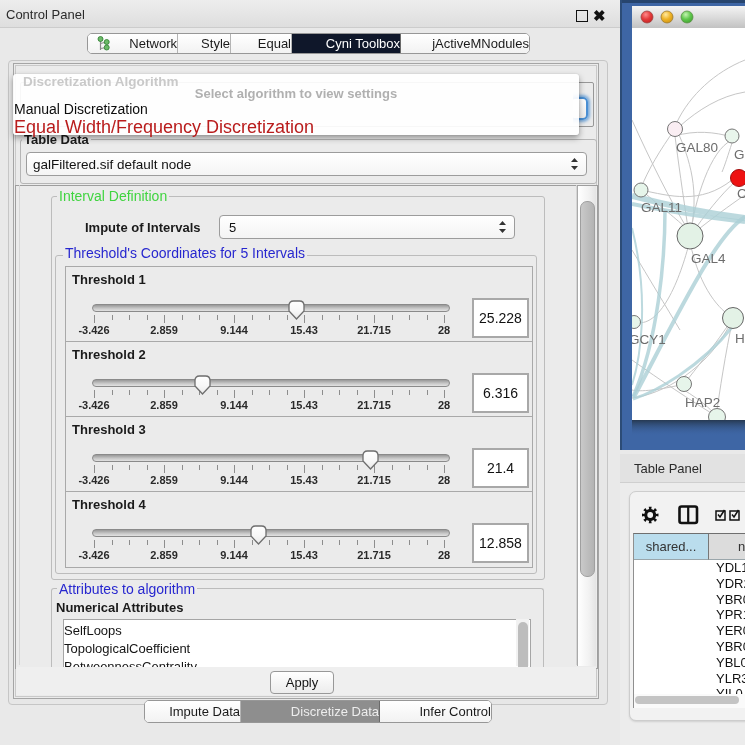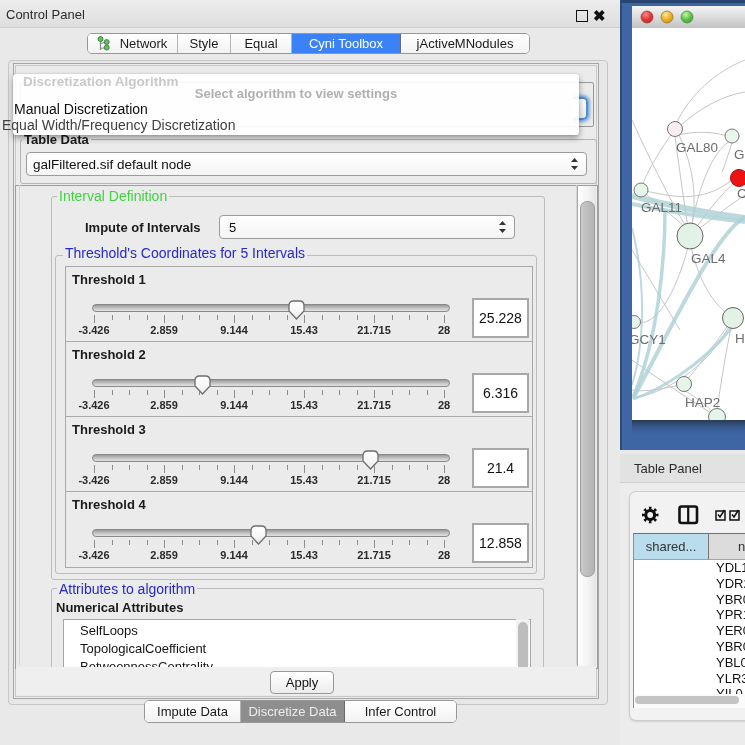--- a/index.html
+++ b/index.html
@@ -1,34 +1,34 @@
 <!DOCTYPE html>
 <html><head>
 <meta charset="utf-8">
 <style>
 html,body{margin:0;padding:0}
 body{width:745px;height:745px;background:#e9e9e9;font-family:"Liberation Sans",sans-serif;position:relative;overflow:hidden}
 .abs{position:absolute}
 .seg{display:flex;border:1px solid #979797;border-radius:5px;overflow:hidden;background:#fff;height:19px;line-height:19px;font-size:13px;color:#1a1a1a}
-.seg>div{background:linear-gradient(#ffffff,#f2f2f2);border-right:1px solid #b4b4b4;white-space:nowrap;text-align:center;box-sizing:border-box}
+.seg>div{background:linear-gradient(#ffffff,#f2f2f2);border-right:1px solid #b4b4b4;white-space:nowrap;text-align:right;box-sizing:border-box}
 .seg>div:last-child{border-right:none}
-.seg>div.sel{background:#3b82f6;color:#fff;border-right:1px solid #6a6a6a}
+.seg>div.sel{background:#0f172a;color:#fff;border-right:1px solid #6a6a6a}
 .gbox{position:absolute;border:1px solid #bcbcbc;border-radius:3px}
 .combo{position:absolute;background:linear-gradient(#ffffff,#f4f4f4);border:1px solid #9c9c9c;border-radius:4px;font-size:13px;color:#111}
 .combo .txt{position:absolute;left:9px;top:0;bottom:0;display:flex;align-items:center}
 .arr{position:absolute;right:7px;top:50%;transform:translateY(-50%);width:9px;height:14px}
 .tpanel{position:absolute;left:65px;width:466px;height:75px;border:1px solid #a9a9a9;background:#ebebeb}
 .tpanel .tlabel{position:absolute;left:6px;top:5px;font-weight:bold;font-size:13px;color:#1a1a1a}
 .track{position:absolute;left:26px;top:37px;width:356px;height:6px;border:1px solid #8a8a8a;border-radius:4px;background:linear-gradient(#989898,#c6c6c6 55%,#e2e2e2)}
 .vbox{position:absolute;left:406px;top:31px;width:53px;height:36px;background:#fff;border:2px solid #a8a8a8;font-size:14px;color:#111;display:flex;align-items:center;justify-content:center}
 .ticks{position:absolute;left:0;top:48px;height:10px}
 .tick{position:absolute;top:0;width:1px;background:#8d8d8d}
 .slab{position:absolute;top:57px;font-size:11px;font-weight:bold;color:#2a2a2a;transform:translateX(-50%);white-space:nowrap}
 .thumb{position:absolute;top:33px;width:17px;height:20px}
-.litem{font-size:13px;line-height:18px;color:#141414;padding-left:16px;white-space:nowrap}
+.litem{font-size:13px;line-height:18px;color:#141414;white-space:nowrap}
 </style>
 </head>
 <body>
 
 <div class="abs" style="left:0;top:0;width:620px;height:27px;background:linear-gradient(#ededed,#dedede);border-bottom:1px solid #cccccc"></div>
 <div class="abs" style="left:6px;top:7px;font-size:13px;color:#2b2b2b">Control Panel</div>
 <div class="abs" style="left:576px;top:10px;width:10px;height:10px;border:1.6px solid #111"></div>
 <div class="abs" style="left:593px;top:7px;font-size:15px;font-weight:bold;color:#111">✖</div>
 
 <div class="abs" style="left:8px;top:60px;width:598px;height:643px;background:#e7e7e7;border:1px solid #c6c6c6;border-radius:4px"></div>
@@ -272,29 +272,29 @@
   <div class="litem">BetweennessCentrality</div>
 </div>
 <div class="abs" style="left:516px;top:619px;width:13px;height:47px;background:#f2f2f2"></div>
 <div class="abs" style="left:518px;top:622px;width:10px;height:46px;background:#bdbdbd;border-radius:5px 5px 0 0"></div>
 
 <div class="abs" style="left:16px;top:667px;width:580px;height:28px;background:#efefef"></div>
 <div class="abs" style="left:270px;top:671px;width:62px;height:21px;background:linear-gradient(#ffffff,#ececec);border:1px solid #989898;border-radius:4px;font-size:13px;color:#141414;display:flex;align-items:center;justify-content:center">Apply</div>
 
 <div class="abs seg" style="left:144px;top:700px;height:21px;line-height:21px">
   <div style="width:96px">Impute Data</div>
-  <div class="sel" style="width:104px;background:#8e8e8e;color:#ededed">Discretize Data</div>
+  <div class="sel" style="width:139px;background:#8e8e8e;color:#ededed">Discretize Data</div>
   <div style="width:111px">Infer Control</div>
 </div>
 
 <div class="abs" style="left:13px;top:74px;width:566px;height:61px;background:rgba(255,255,255,0.92);border-radius:3px;box-shadow:0 3px 6px rgba(0,0,0,0.38),0 0 1px rgba(0,0,0,0.25);z-index:30"></div>
 <div class="abs" style="left:23px;top:74px;font-size:13.5px;font-weight:bold;color:#c9c9c9;z-index:31">Discretization Algorithm</div>
 <div class="abs" style="left:13px;top:86px;width:566px;text-align:center;font-size:13px;font-weight:bold;color:#b0b0b0;z-index:31">Select algorithm to view settings</div>
 <div class="abs" style="left:14px;top:101px;font-size:14px;font-weight:normal;color:#0d0d0d;z-index:31">Manual Discretization</div>
-<div class="abs" style="left:2px;top:117px;font-size:14px;color:#404040;z-index:31">Equal Width/Frequency Discretization</div>
+<div class="abs" style="left:14px;top:117px;font-size:18px;color:#b91c1c;z-index:31">Equal Width/Frequency Discretization</div>
 
 <svg class="abs" style="left:620px;top:0" width="125" height="450" viewBox="0 0 125 450">
   <rect x="0" y="0" width="125" height="450" fill="#3e66a5"></rect>
   <rect x="0" y="0" width="125" height="3" fill="#27456e"></rect>
   <rect x="0" y="0" width="2" height="450" fill="#2c4c77"></rect>
 
   <defs>
     <linearGradient id="tb" x1="0" y1="0" x2="0" y2="1">
       <stop offset="0" stop-color="#f4f4f4"></stop>
         <stop offset="0.5" stop-color="#dcdcdc"></stop>

